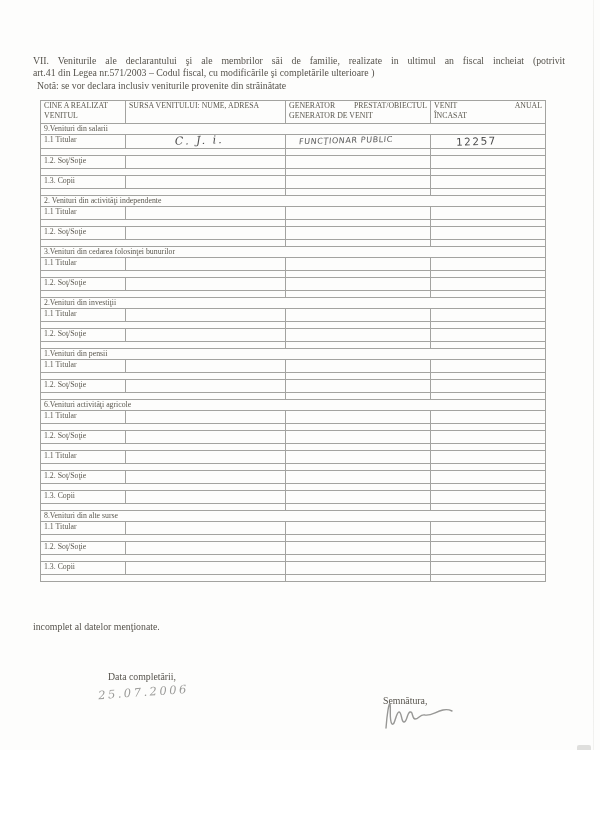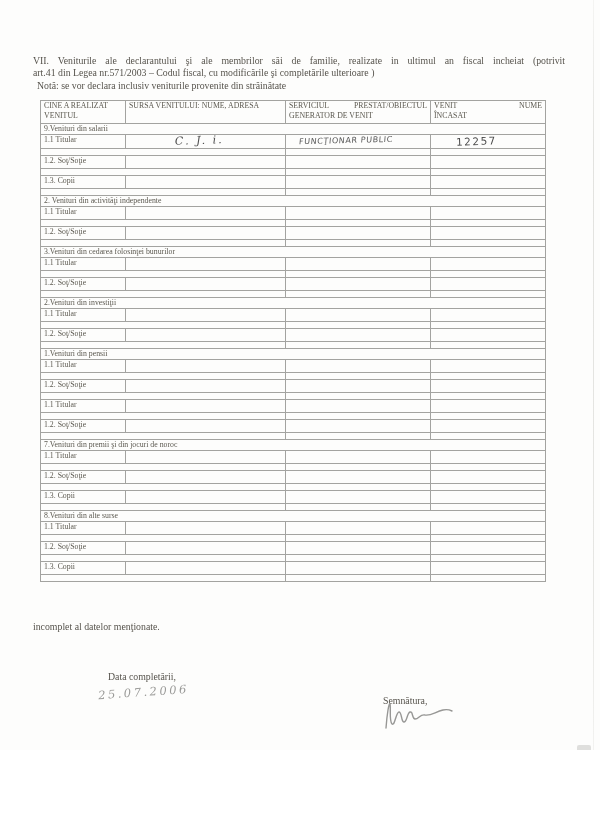--- a/index.html
+++ b/index.html
@@ -81,29 +81,29 @@
       <tr class="header-row">
         <td>
           <div>CINE A REALIZAT</div>
           <div>VENITUL</div>
         </td>
         <td>
           <div>SURSA VENITULUI: NUME, ADRESA</div>
         </td>
         <td>
           <div class="hsplit">
-            <span>SERVICIUL</span>
+            <span>GENERATOR</span>
             <span>PRESTAT/OBIECTUL</span>
           </div>
           <div>GENERATOR DE VENIT</div>
         </td>
         <td>
           <div class="hsplit">
             <span>VENIT</span>
-            <span>NUME</span>
+            <span>ANUAL</span>
           </div>
           <div>ÎNCASAT</div>
         </td>
       </tr>
     <tr class="section-row">
           <td colspan="4">9.Venituri din salarii</td>
         </tr>
         <tr class="entry-row">
           <td>1.1 Titular</td>
           <td><span class="hw hw-initials">C. J. i.</span></td>
@@ -230,44 +230,44 @@
           <td>1.2. Soţ/Soţie</td>
           <td></td>
           <td></td>
           <td></td>
         </tr>
         <tr class="spacer-row">
           <td colspan="2"></td>
           <td></td>
           <td></td>
         </tr>
-        <tr class="entry-row">
-          <td>1.1 Titular</td>
-          <td></td>
-          <td></td>
-          <td></td>
-        </tr>
-        <tr class="spacer-row">
-          <td colspan="2"></td>
-          <td></td>
-          <td></td>
-        </tr>
-        <tr class="entry-row">
-          <td>1.2. Soţ/Soţie</td>
-          <td></td>
-          <td></td>
-          <td></td>
-        </tr>
-        <tr class="spacer-row">
-          <td colspan="2"></td>
-          <td></td>
-          <td></td>
-        </tr>
-        <tr class="section-row">
-          <td colspan="4">7.Venituri din premii şi din jocuri de noroc</td>
+        <tr class="section-row">
+          <td colspan="4">6.Venituri activităţi agricole</td>
+        </tr>
+        <tr class="entry-row">
+          <td>1.1 Titular</td>
+          <td></td>
+          <td></td>
+          <td></td>
+        </tr>
+        <tr class="spacer-row">
+          <td colspan="2"></td>
+          <td></td>
+          <td></td>
+        </tr>
+        <tr class="entry-row">
+          <td>1.2. Soţ/Soţie</td>
+          <td></td>
+          <td></td>
+          <td></td>
+        </tr>
+        <tr class="spacer-row">
+          <td colspan="2"></td>
+          <td></td>
+          <td></td>
         </tr>
         <tr class="entry-row">
           <td>1.1 Titular</td>
           <td></td>
           <td></td>
           <td></td>
         </tr>
         <tr class="spacer-row">
           <td colspan="2"></td>
           <td></td>

